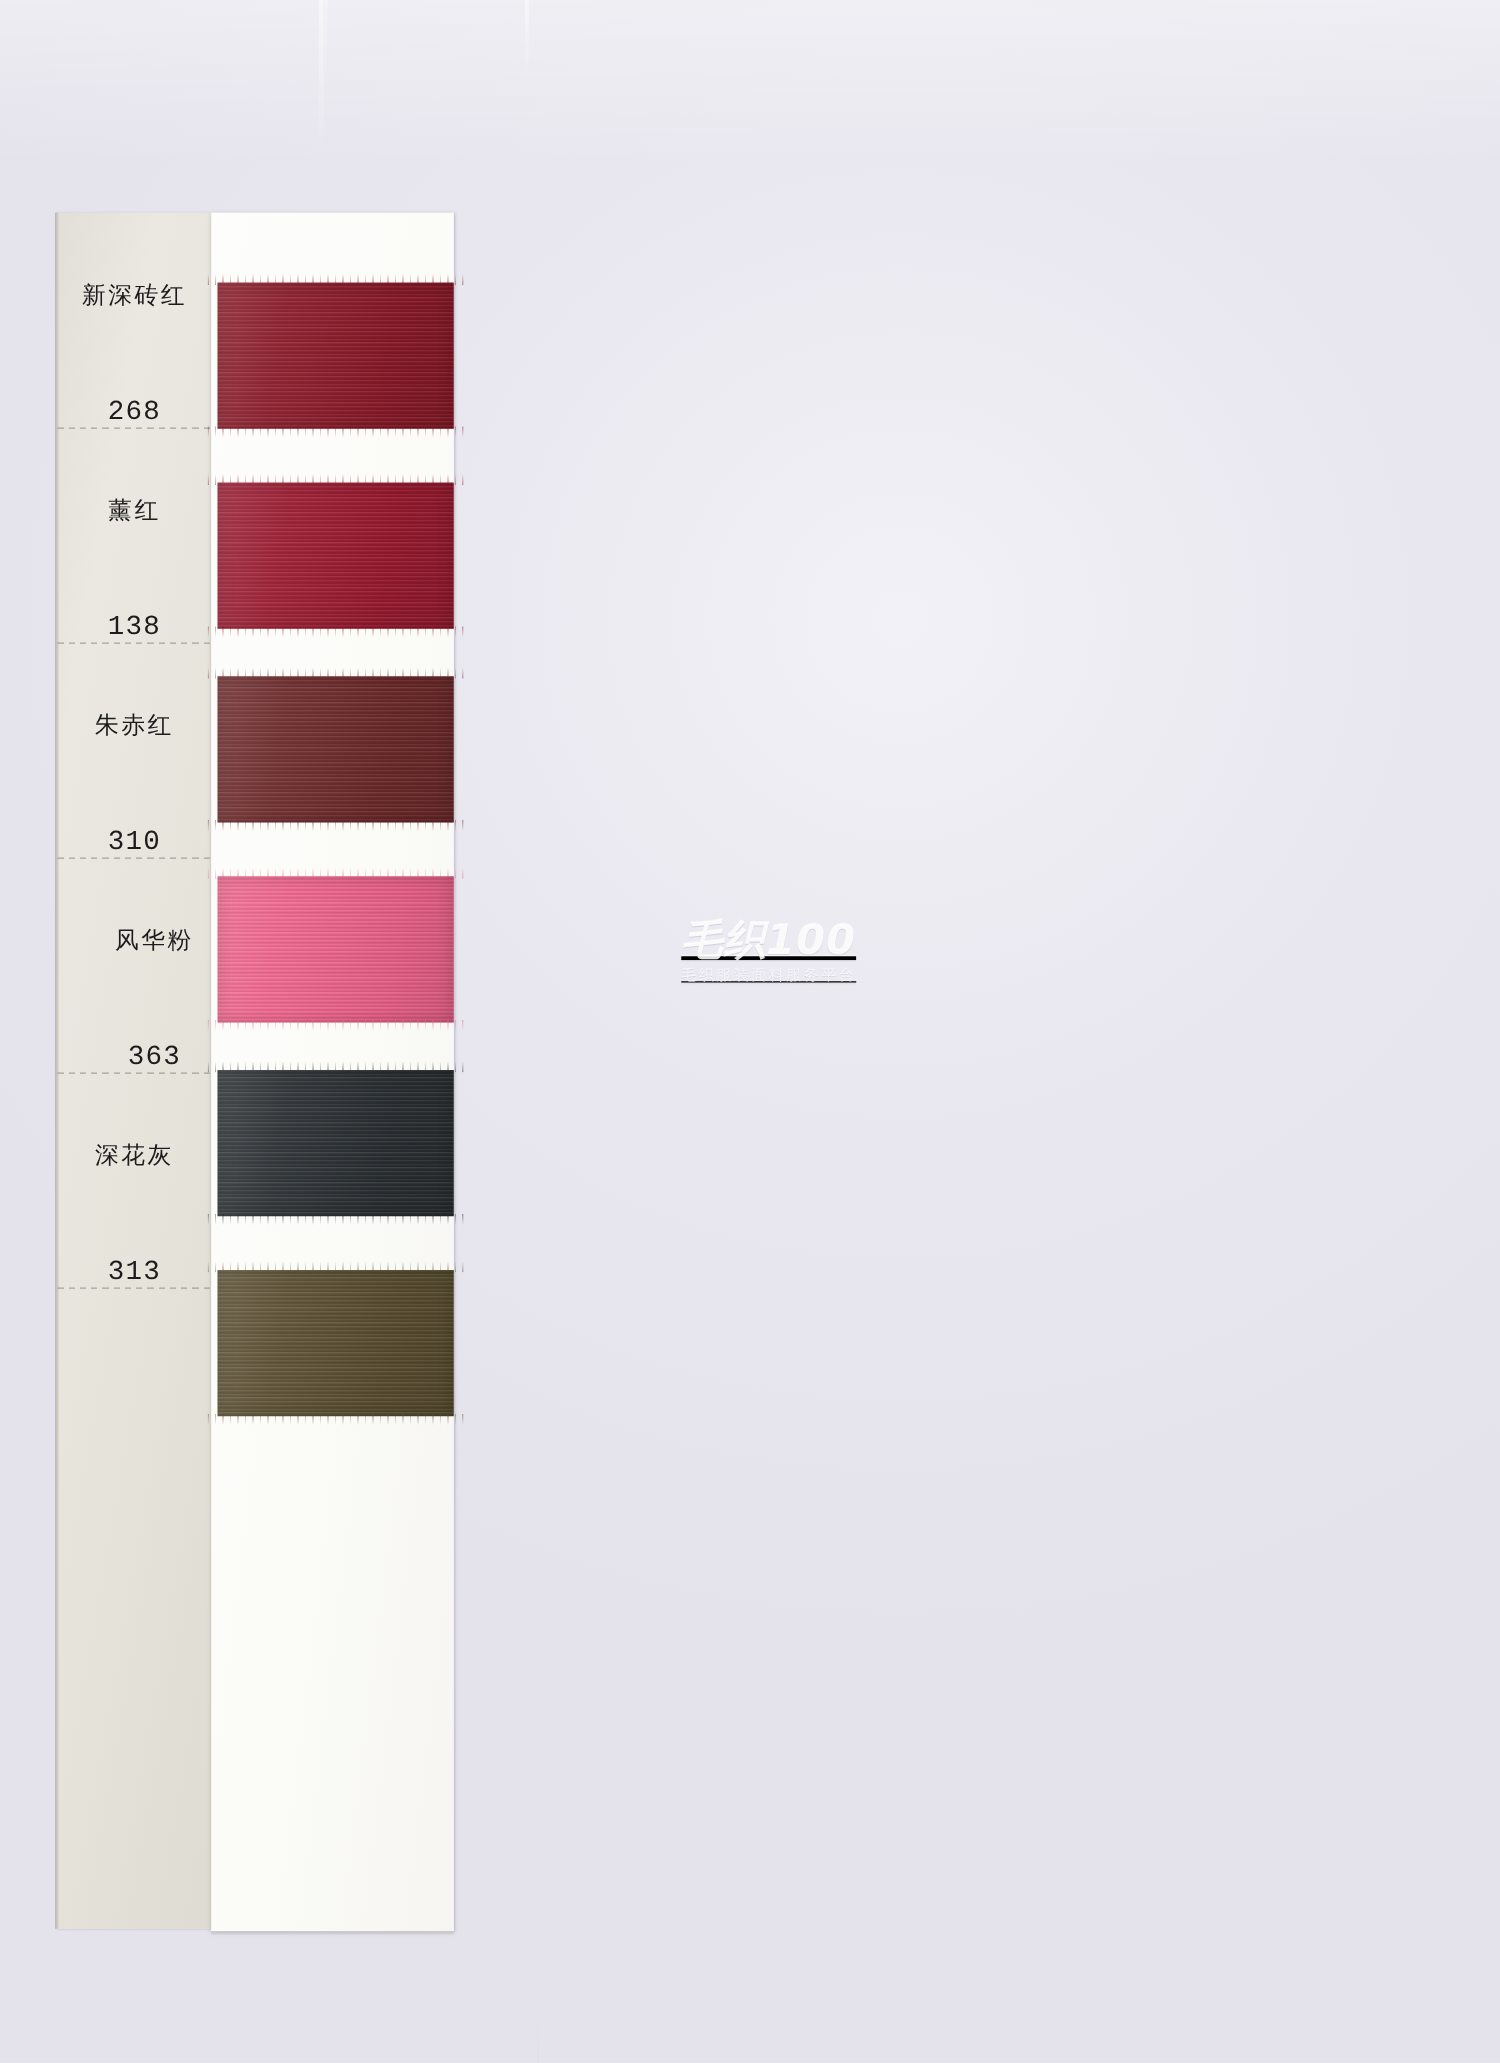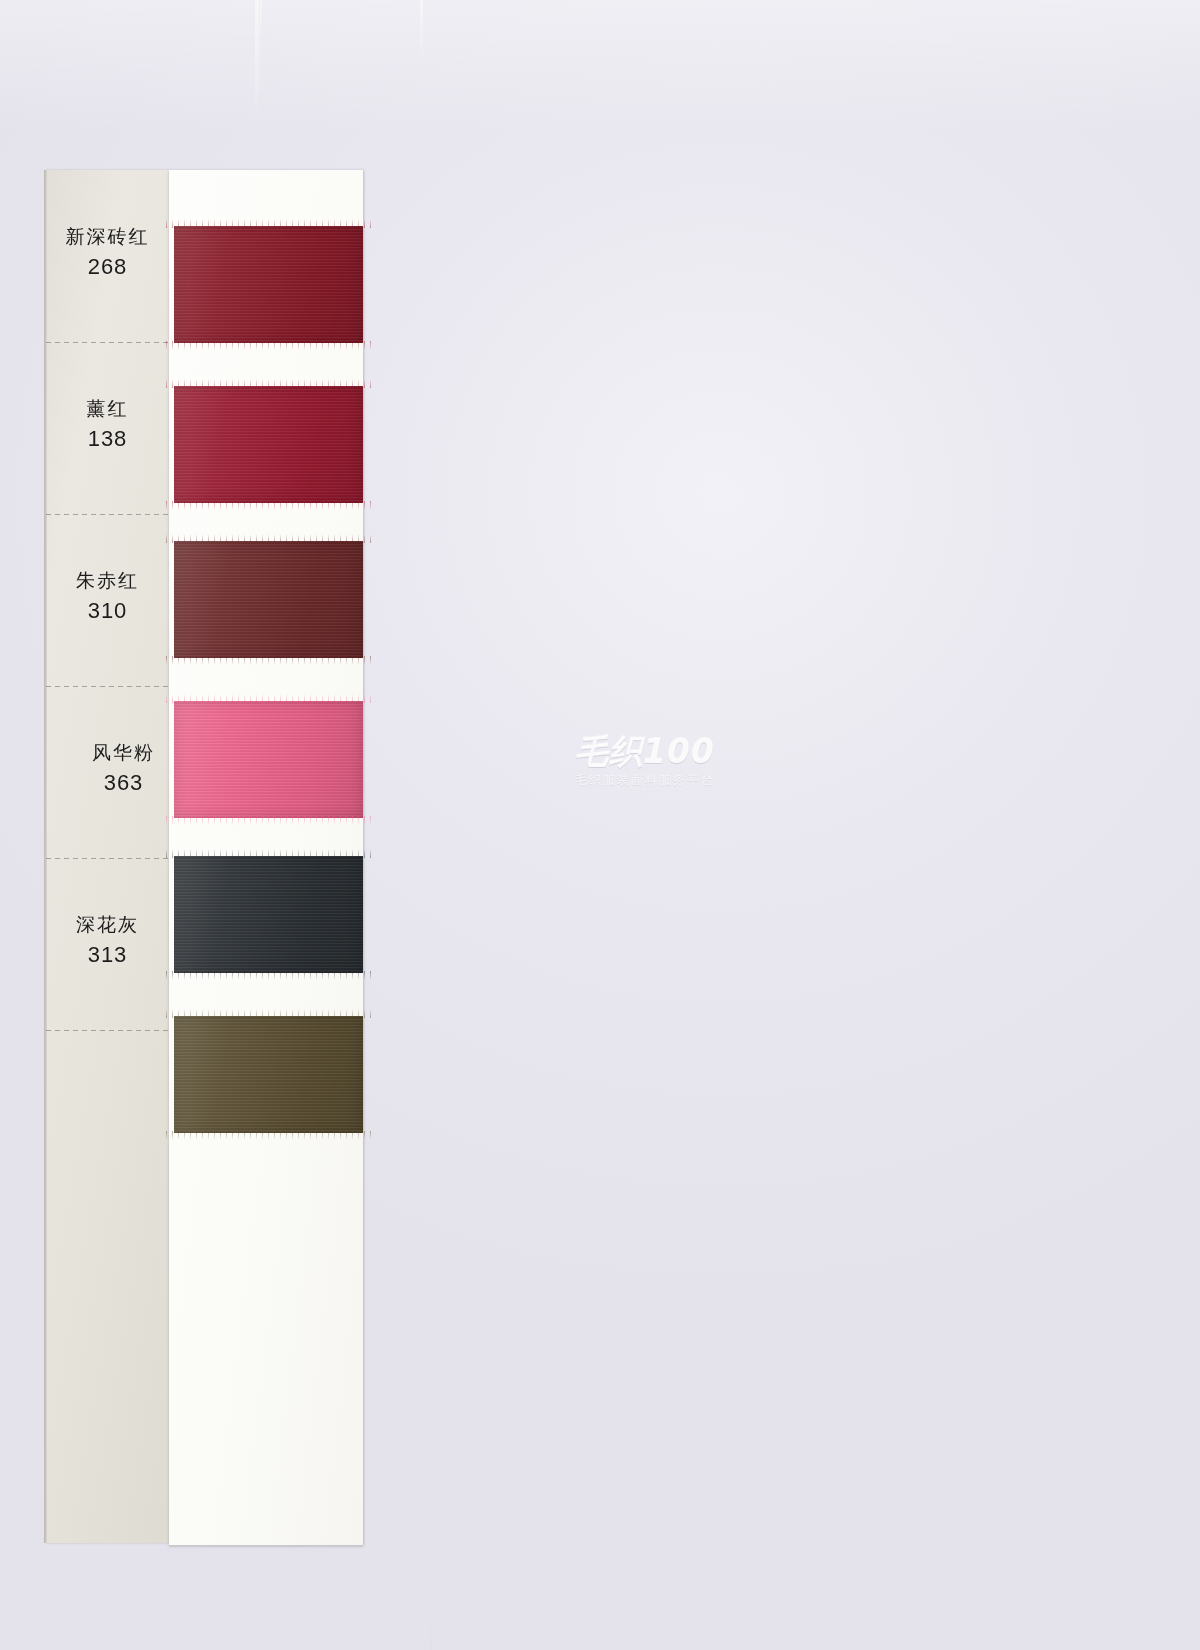--- a/index.html
+++ b/index.html
@@ -44,31 +44,31 @@
     background:linear-gradient(100deg,#e2dfd8 0%,#ebe8e1 22%,#e6e3db 60%,#dedbd3 100%);
     box-shadow:0 0 2px rgba(120,115,110,0.35);
   }
   #label-strip::before{ 
     content:"";position:absolute;left:-2px;top:0;width:3px;height:100%;
     background:linear-gradient(90deg,#b9b6b0,#d9d6ce);
   }
   .label-cell{
     position:absolute;left:0;width:100%;
     display:flex;flex-direction:column;
-    align-items:center;justify-content:flex-start;
+    align-items:center;justify-content:space-between;
     color:#1c1c1c;
     font-family:"DejaVu Sans","Liberation Sans",sans-serif;
   }
   .label-cell .cname{
     font-size:19px;letter-spacing:2px;line-height:1.1;
     margin-bottom:7px;white-space:nowrap;
   }
   .label-cell .ccode{
     font-size:22px;letter-spacing:1px;
-    font-family:Liberation Sans, sans-serif;
+    font-family:Liberation Mono, monospace;
   }
   
   .perf{
     position:absolute;left:0;width:123px;height:1px;
     background:repeating-linear-gradient(90deg,#8f8c86 0 5px,rgba(0,0,0,0) 5px 9px);
     opacity:.75;
   }
 
   
   #sample-card{
@@ -121,23 +121,24 @@
             mask-image:linear-gradient(180deg,rgba(0,0,0,0) 0%,#000 100%);}
   .fringe.bot{bottom:-7px;
     -webkit-mask-image:linear-gradient(0deg,rgba(0,0,0,0) 0%,#000 100%);
             mask-image:linear-gradient(0deg,rgba(0,0,0,0) 0%,#000 100%);}
 
   
   #watermark{
     position:absolute;
     left:545px;top:735px;
     width:170px;
-    text-align:right;
+    text-align:left;
     pointer-events:none;
     user-select:none;
+    text-decoration:underline;
   }
   #watermark .wm-main{
     font-size:33px;font-weight:bold;letter-spacing:1px;
     font-family:"DejaVu Sans","Liberation Sans",sans-serif;
     color:rgba(255,255,255,0.88);
     text-shadow:0 1px 0 rgba(205,203,216,0.85), 0 -1px 0 rgba(255,255,255,0.5);
     font-style:italic;
     line-height:1;
   }
   #watermark .wm-sub{

